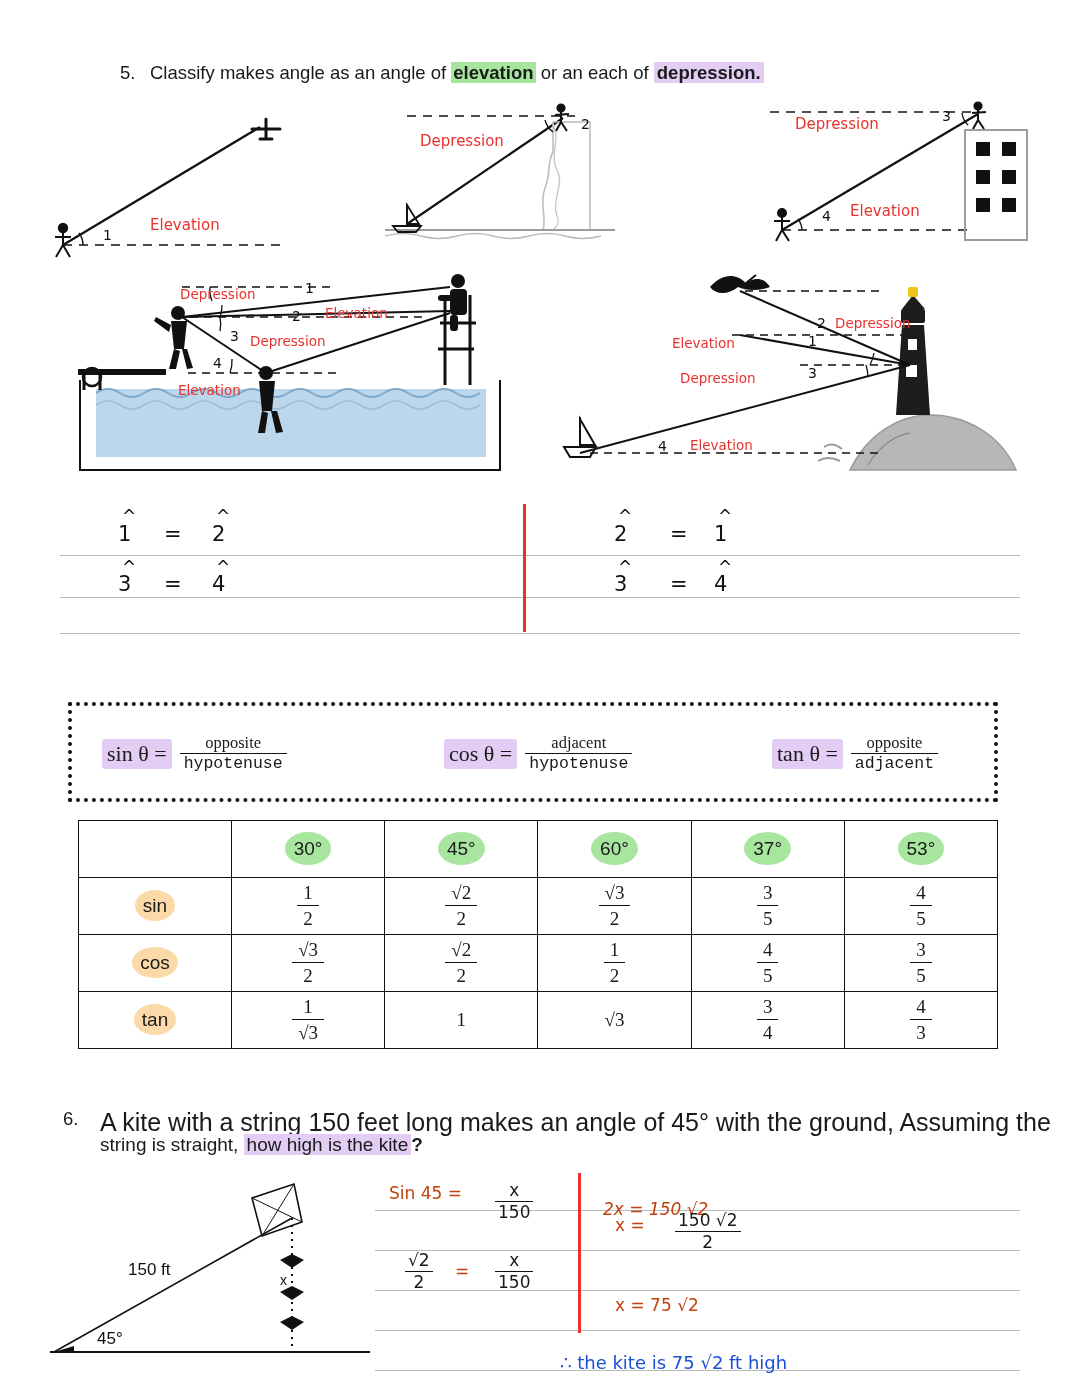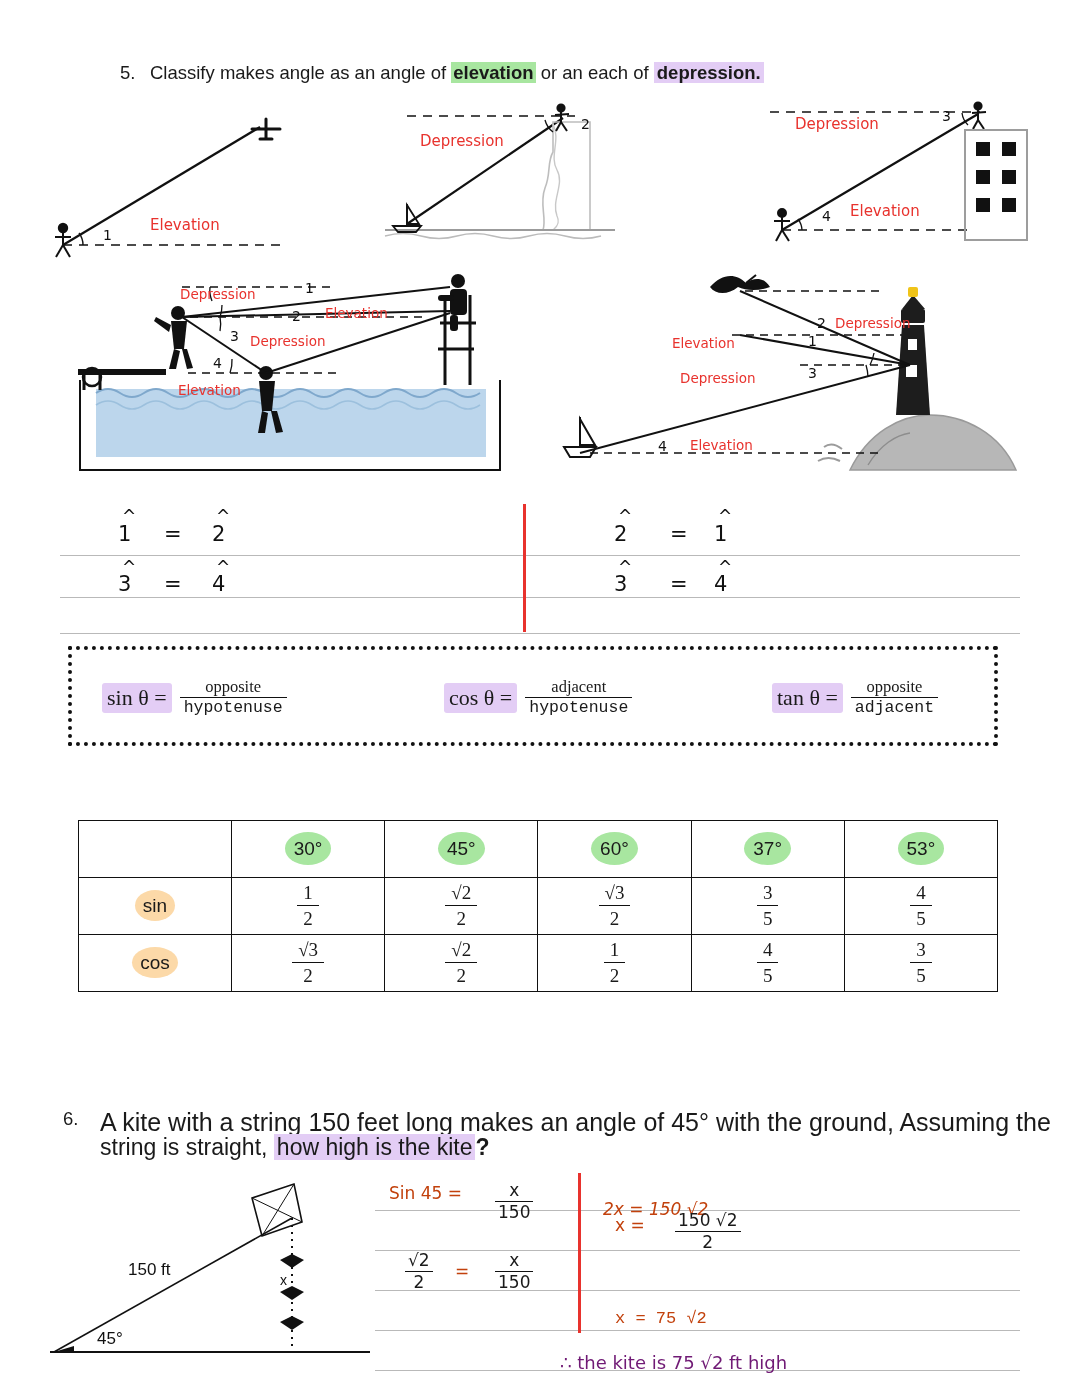--- a/index.html
+++ b/index.html
@@ -80,21 +80,21 @@
     position: absolute;
     font-family: "DejaVu Sans", sans-serif;
     font-size: 17px;
     color: #111;
   }
 
   
   .ratio-box {
     position: absolute;
     left: 68px;
-    top: 646px;
+    top: 702px;
     width: 930px;
     height: 100px;
     border: 4px dotted #111;
     box-sizing: border-box;
   }
   .ratio {
     position: absolute;
     display: flex;
     align-items: center;
     font-family: "Liberation Serif", serif;
@@ -158,21 +158,21 @@
     font-size: 19px;
     line-height: 1.15;
   }
   .tf .top { display:block; padding: 0 6px 2px; }
   .tf .bot { display:block; border-top: 1.5px solid #111; padding: 2px 6px 0; }
   .plainval { font-family: "Liberation Serif", serif; font-size: 19px; }
 
   
   .q6-num { position:absolute; left:63px; top:1108px; font-size:18.5px; }
   .q6-l1 { position:absolute; left:100px; top:1108px; font-size:25px; white-space:nowrap; }
-  .q6-l2 { position:absolute; left:100px; top:1134px; font-size:23px; white-space:nowrap; }
+  .q6-l2 { position:absolute; left:100px; top:1134px; font-size:19px; white-space:nowrap; }
 
   
   .work-lines { position:absolute; left:375px; top:1175px; width:645px; height:205px; }
   .work-rule { position:absolute; left:0; width:645px; height:1px; background:#b9b9b9; }
   .work-red { position:absolute; left:203px; top:0px; width:3px; height:140px; background:#e8322d; }
   .work {
     position:absolute;
     font-family:"DejaVu Sans", sans-serif;
     font-size:17px;
     color:#c2410c;
@@ -186,21 +186,21 @@
     line-height:1.1;
   }
   .wfrac .top { display:block; padding:0 3px 1px; }
   .wfrac .bot { display:block; border-top:1.6px solid #111; padding:1px 3px 0; }
   .kite-note {
     position:absolute;
     left:560px;
     top:1352px;
     font-family:"DejaVu Sans", sans-serif;
     font-size:18px;
-    color:#701a75;
+    color:#1d4ed8;
     white-space:nowrap;
   }
   .kite-label { position:absolute; font-size:17px; color:#111; font-family:"Liberation Sans", sans-serif; }
 </style>
 </head>
 <body>
 
 <div class="page">
 
   <span class="q5-num">5.</span>
@@ -497,20 +497,28 @@
       <td><span class="tf"><span class="top">4</span><span class="bot">5</span></span></td>
     </tr>
     <tr>
       <td class="rowlab"><span class="chip-orange">cos</span></td>
       <td><span class="tf"><span class="top">√3</span><span class="bot">2</span></span></td>
       <td><span class="tf"><span class="top">√2</span><span class="bot">2</span></span></td>
       <td><span class="tf"><span class="top">1</span><span class="bot">2</span></span></td>
       <td><span class="tf"><span class="top">4</span><span class="bot">5</span></span></td>
       <td><span class="tf"><span class="top">3</span><span class="bot">5</span></span></td>
     </tr>
+    <tr>
+      <td class="rowlab"><span class="chip-orange">tan</span></td>
+      <td><span class="tf"><span class="top">1</span><span class="bot">√3</span></span></td>
+      <td><span class="plainval">1</span></td>
+      <td><span class="plainval">√3</span></td>
+      <td><span class="tf"><span class="top">3</span><span class="bot">4</span></span></td>
+      <td><span class="tf"><span class="top">4</span><span class="bot">3</span></span></td>
+    </tr>
   </tbody>
     </table>
 
   <span class="q6-num">6.</span>
   <span class="q6-l1">A kite with a string 150 feet long makes an angle of 45° with the ground, Assuming the</span>
   <span class="q6-l2">
     <span>string is straight, </span><span class="hl-purple">how high is the kite</span><b class="plain">?</b>
   </span>
 
   <div class="panel" style="left:40px; top:1170px; width:340px; height:210px;">
@@ -563,18 +571,18 @@
       <span class="top">x</span>
       <span class="bot">150</span>
     </span>
 
     <span class="work" style="left:228px; top:24px;font-style:italic;">2x   =   150 √2</span>
     <span class="work" style="left:240px; top:40px;">x   =</span>
     <span class="wfrac" style="left:300px; top:36px;">
       <span class="top">150  √2</span>
       <span class="bot">2</span>
     </span>
-    <span class="work" style="left:240px; top:134px;font-family:Liberation Mono, monospace;">x   =   75 √2</span>
+    <span class="work" style="left:240px; top:120px;">x   =   75 √2</span>
   </div>
 
   <span class="kite-note">∴ the  kite  is  75 √2  ft  high</span>
 
 </div>
 
 </body></html>

